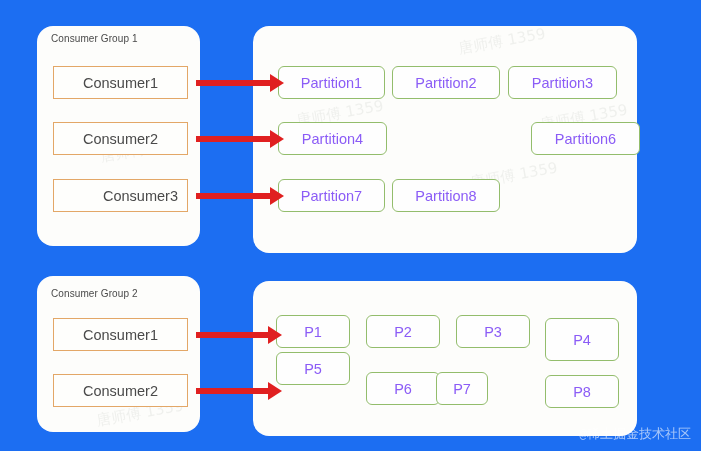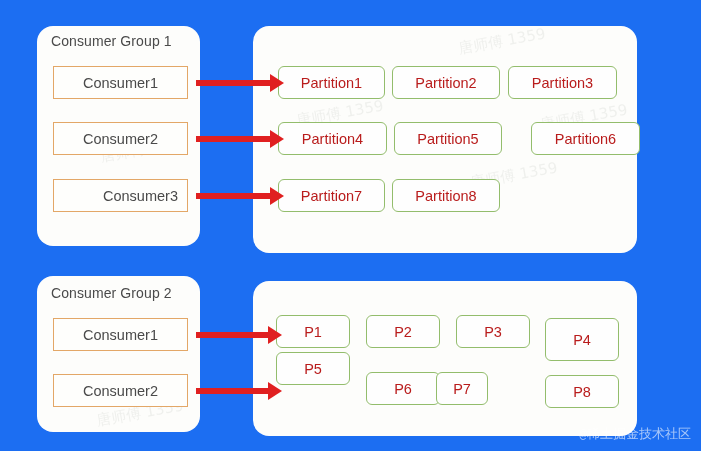--- a/index.html
+++ b/index.html
@@ -29,21 +29,21 @@
   }
   #cg1-panel  { left: 37px;  top: 26px;  width: 163px; height: 220px; }
   #part1-panel{ left: 253px; top: 26px;  width: 384px; height: 227px; }
   #cg2-panel  { left: 37px;  top: 276px; width: 163px; height: 156px; }
   #part2-panel{ left: 253px; top: 281px; width: 384px; height: 155px; }
 
   
   .group-title {
     position: absolute;
     color: #4a4a4a;
-    font-size: 14px;
+    font-size: 10px;
     font-weight: 400;
     letter-spacing: 0.1px;
     white-space: nowrap;
     z-index: 4;
   }
   #cg1-title { left: 51px; top: 33px; }
   #cg2-title {
     left: 51px;
     top: 284px;
     white-space: normal;
@@ -65,21 +65,21 @@
     z-index: 5;
   }
 
   
   .partition-box {
     position: absolute;
     box-sizing: border-box;
     border: 1.3px solid #93bd6c;
     border-radius: 6px;
     background: #fefefe;
-    color: #b91c1c;
+    color: #8b5cf6;
     font-size: 14.5px;
     display: flex;
     align-items: center;
     justify-content: center;
     z-index: 5;
   }
 
   
   .arrow {
     position: absolute;
@@ -158,23 +158,20 @@
   <div class="partition-box" style="left:392px; top:66px; width:108px; height:33px;">
     <span>Partition2</span>
   </div>
   <div class="partition-box" style="left:508px; top:66px; width:109px; height:33px;">
     <span>Partition3</span>
   </div>
 
   <div class="partition-box" style="left:278px; top:122px; width:109px; height:33px;">
     <span>Partition4</span>
   </div>
-  <div class="partition-box" style="left:394px; top:122px; width:108px; height:33px;">
-    <span>Partition5</span>
-  </div>
   <div class="partition-box" style="left:511px; top:122px; width:109px; height:33px;margin-left:20px;">
     <span>Partition6</span>
   </div>
 
   <div class="partition-box" style="left:278px; top:179px; width:107px; height:33px;">
     <span>Partition7</span>
   </div>
   <div class="partition-box" style="left:392px; top:179px; width:108px; height:33px;">
     <span>Partition8</span>
   </div>

